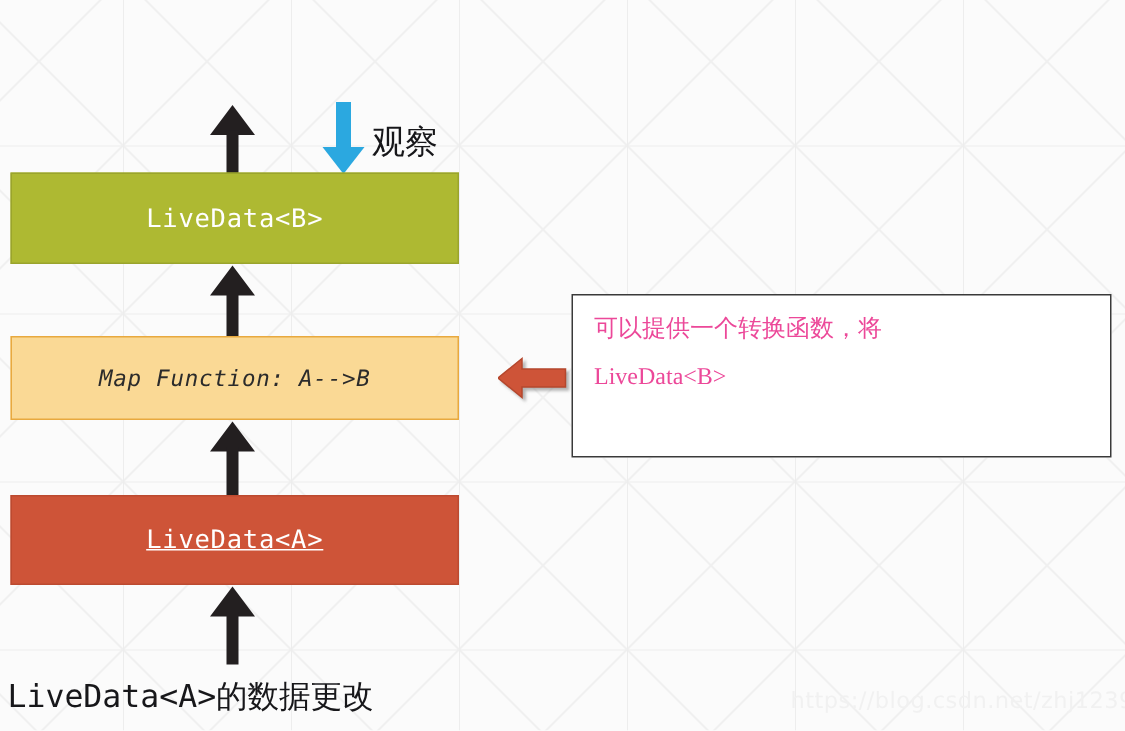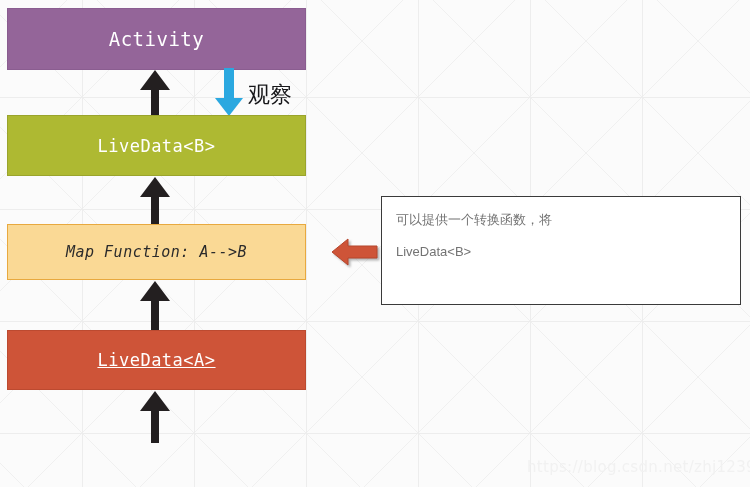--- a/index.html
+++ b/index.html
@@ -99,22 +99,22 @@
   #arrow-callout svg{display:block;}
 
   
   #callout-box{
     position:absolute;left:381px;top:196px;width:360px;height:109px;
     box-sizing:border-box;
     background:#ffffff;border:1px solid #3a3a3a;
     padding:7px 0 0 14px;
   }
   #callout-box .line{
-    font-family:Liberation Sans, sans-serif;
-    font-size:13px;color:#737373;
+    font-family:Liberation Serif, serif;
+    font-size:16px;color:#ec4899;
     line-height:32px;white-space:nowrap;
   }
 
   
   #caption-bottom{
     position:absolute;left:5px;top:450px;
     font-family:"DejaVu Sans Mono","Liberation Mono",monospace;
     font-size:21px;color:#17171a;white-space:nowrap;
   }
 
@@ -124,23 +124,20 @@
     font-family:"DejaVu Sans",sans-serif;
     font-size:15px;color:#f1f1f1;
     letter-spacing:0.3px;white-space:nowrap;
   }
 </style>
 </head>
 <body>
 
 <div id="canvas">
 
-  <div class="node" id="node-activity">
-    <span>Activity</span>
-  </div>
 
   <div class="arrow-up-black" id="arrow-activity">
     <div class="head"></div>
     <div class="shaft"></div>
   </div>
 
   <div id="arrow-observe">
     <div class="shaft"></div>
     <div class="head"></div>
   </div>
@@ -177,16 +174,17 @@
 
   <div class="node" id="node-livedata-a">
     <span>LiveData&lt;A&gt;</span>
   </div>
 
   <div class="arrow-up-black" id="arrow-bottom">
     <div class="head"></div>
     <div class="shaft"></div>
   </div>
 
+  <div id="caption-bottom">LiveData&lt;A&gt;的数据更改</div>
 
   <div id="watermark">https://blog.csdn.net/zhj12399</div>
 
 </div>
 
 </body></html>

